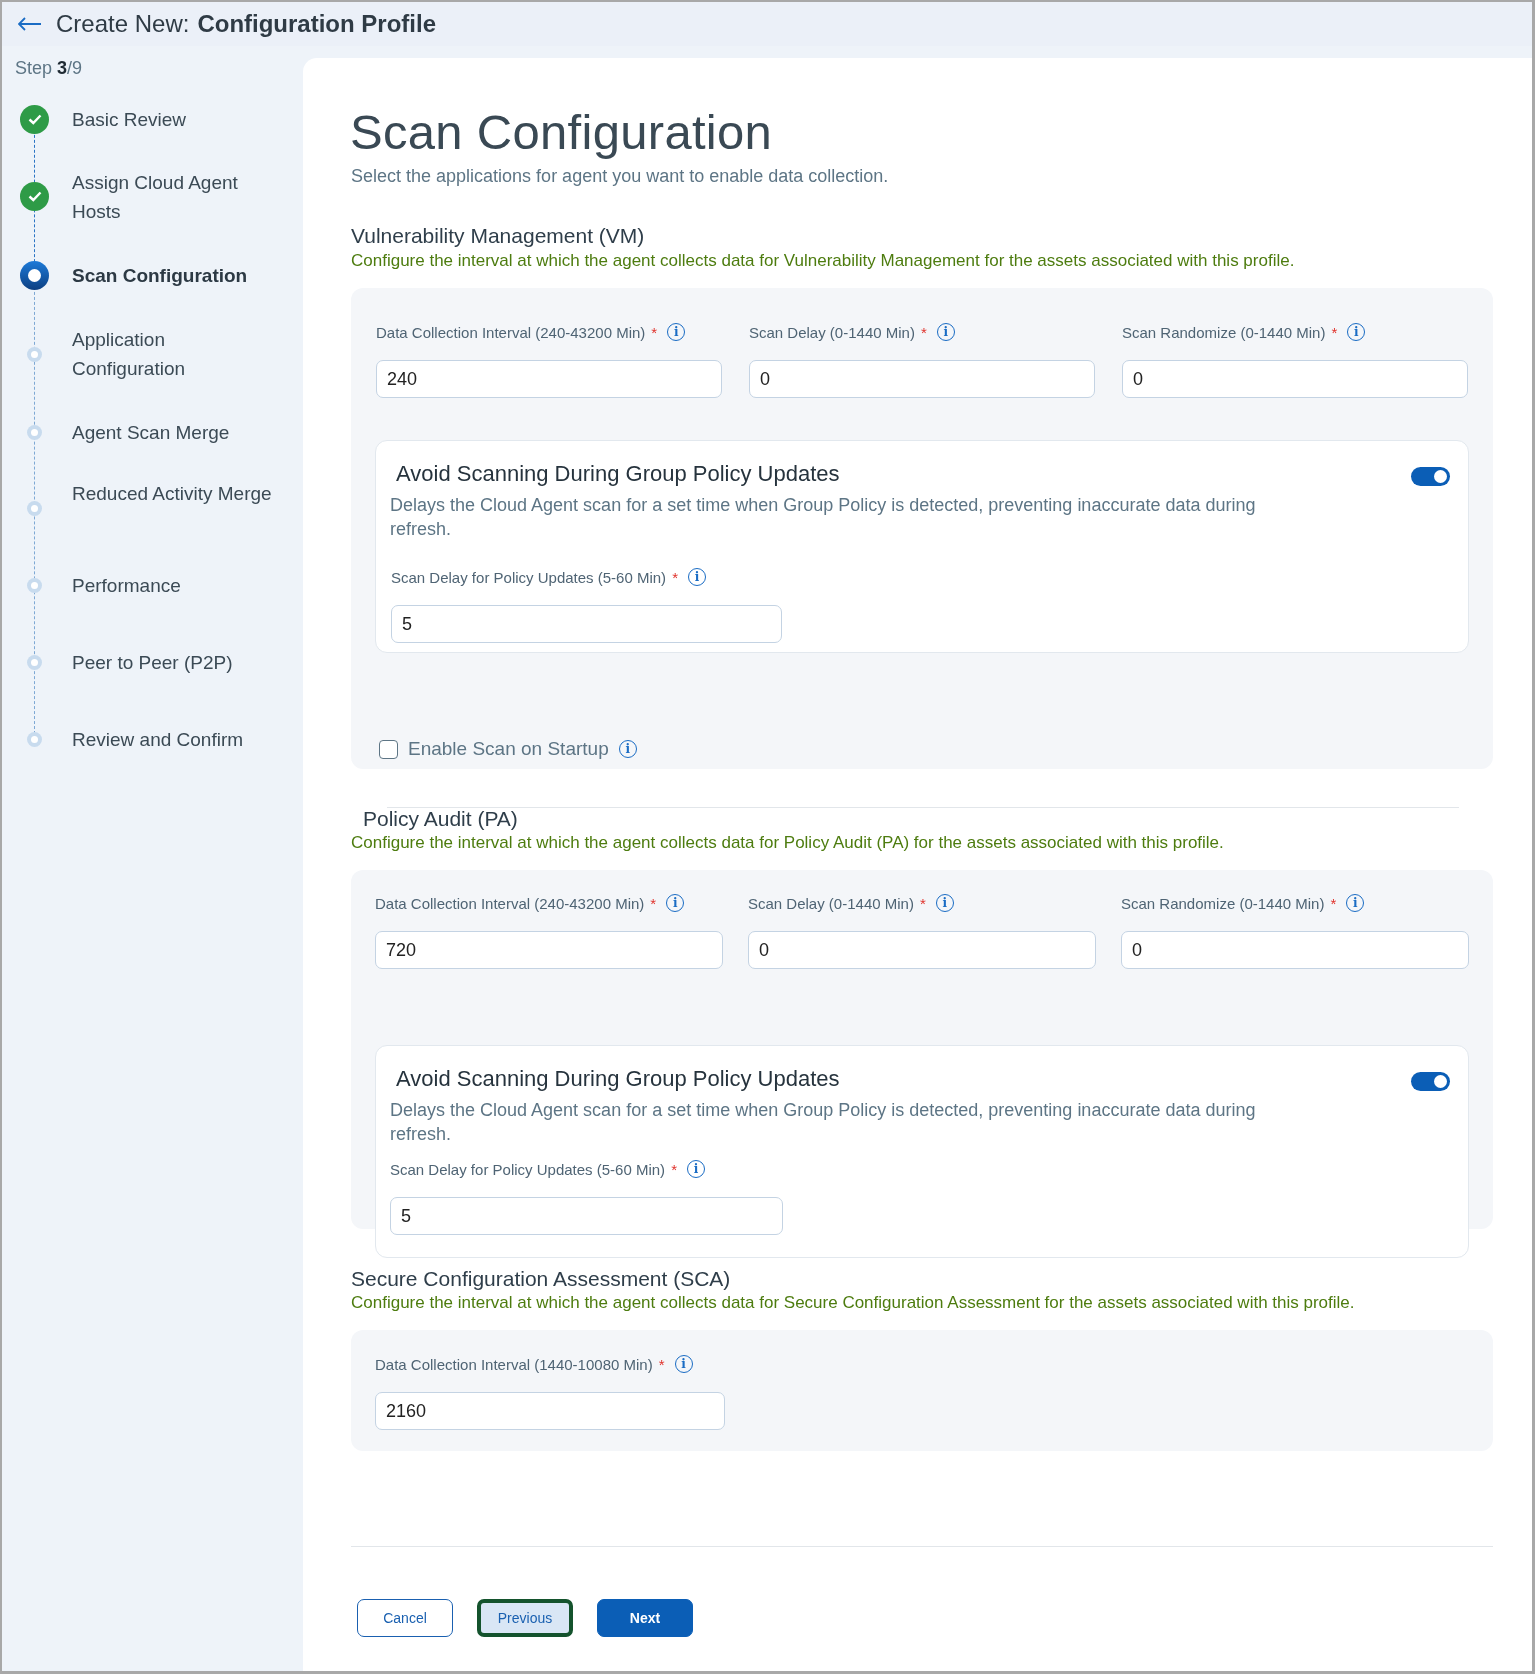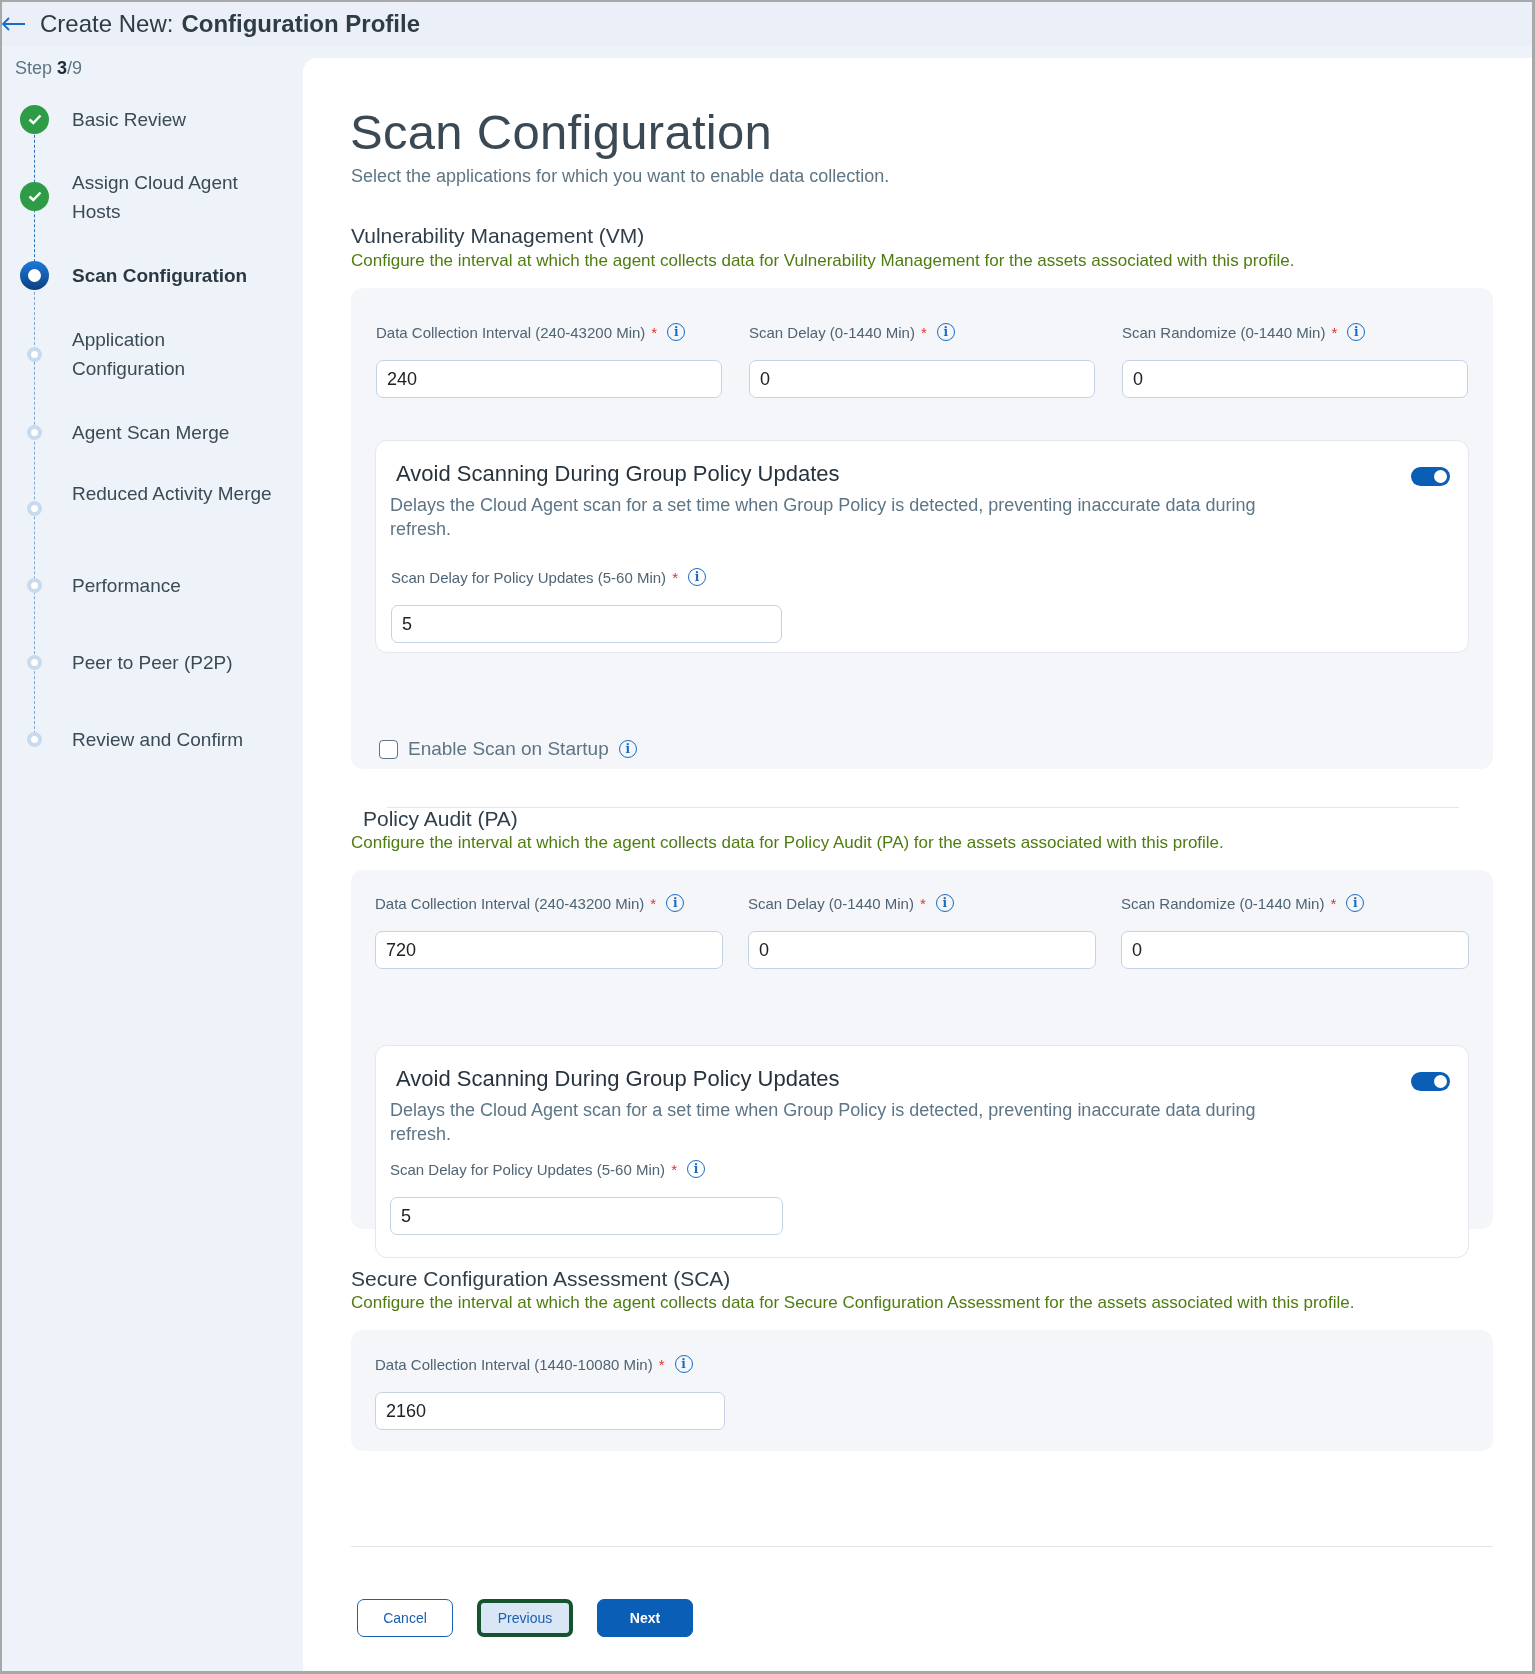--- a/index.html
+++ b/index.html
@@ -12,21 +12,21 @@
   }
   .frame {
     position: absolute; left: 0; top: 0; width: 1535px; height: 1674px;
     border: 2px solid #a8a8a8; border-right-width: 3px; border-bottom-width: 3px;
     pointer-events: none; z-index: 50;
   }
   .header {
     position: absolute; left: 2px; top: 2px; right: 3px; height: 44px;
     background: #ebf0f8;
     display: flex; align-items: center;
-    padding-left: 0;
+    padding-left: 16px;
   }
   .back-arrow { width: 26px; height: 20px; margin-right: 12px; cursor: pointer; display: flex; align-items: center; }
   .header-title { font-size: 24px; color: #2f3b45; }
   .header-title .bold { font-weight: bold; margin-left: 8px; }
   .step-counter { position: absolute; left: 15px; top: 58px; font-size: 18px; color: #5d7585; }
   .step-counter b { color: #1f2a33; }
 
   .stepper { position: absolute; left: 0; top: 100px; width: 300px; }
   .step-line {
     position: absolute; left: 34px; width: 0; border-left: 1px dashed #7ea8d4;
@@ -155,21 +155,21 @@
   </div>
 
   <div class="step" style="top:625px;">
     <div class="step-marker pending" style="top:7px;"></div>
     <div class="step-label" style="top:0;">Review and Confirm</div>
   </div>
 </div>
 
 <div class="panel">
   <h1 class="page-title">Scan Configuration</h1>
-  <div class="page-subtitle">Select the applications for which you want to enable data collection.</div>
+  <div class="page-subtitle">Select the applications for agent you want to enable data collection.</div>
 
   <div class="section-title" style="top:166px;">Vulnerability Management (VM)</div>
   <div class="section-desc" style="top:193px;">Configure the interval at which the agent collects data for Vulnerability Management for the assets associated with this profile.</div>
 
   <div class="box" style="top:230px;height:481px;">
     <div class="field" style="left:25px;top:33px;">
       <div class="field-label">
           <span>Data Collection Interval (240-43200 Min)</span>
           <span class="req">*</span>
           <span class="info">i</span>

